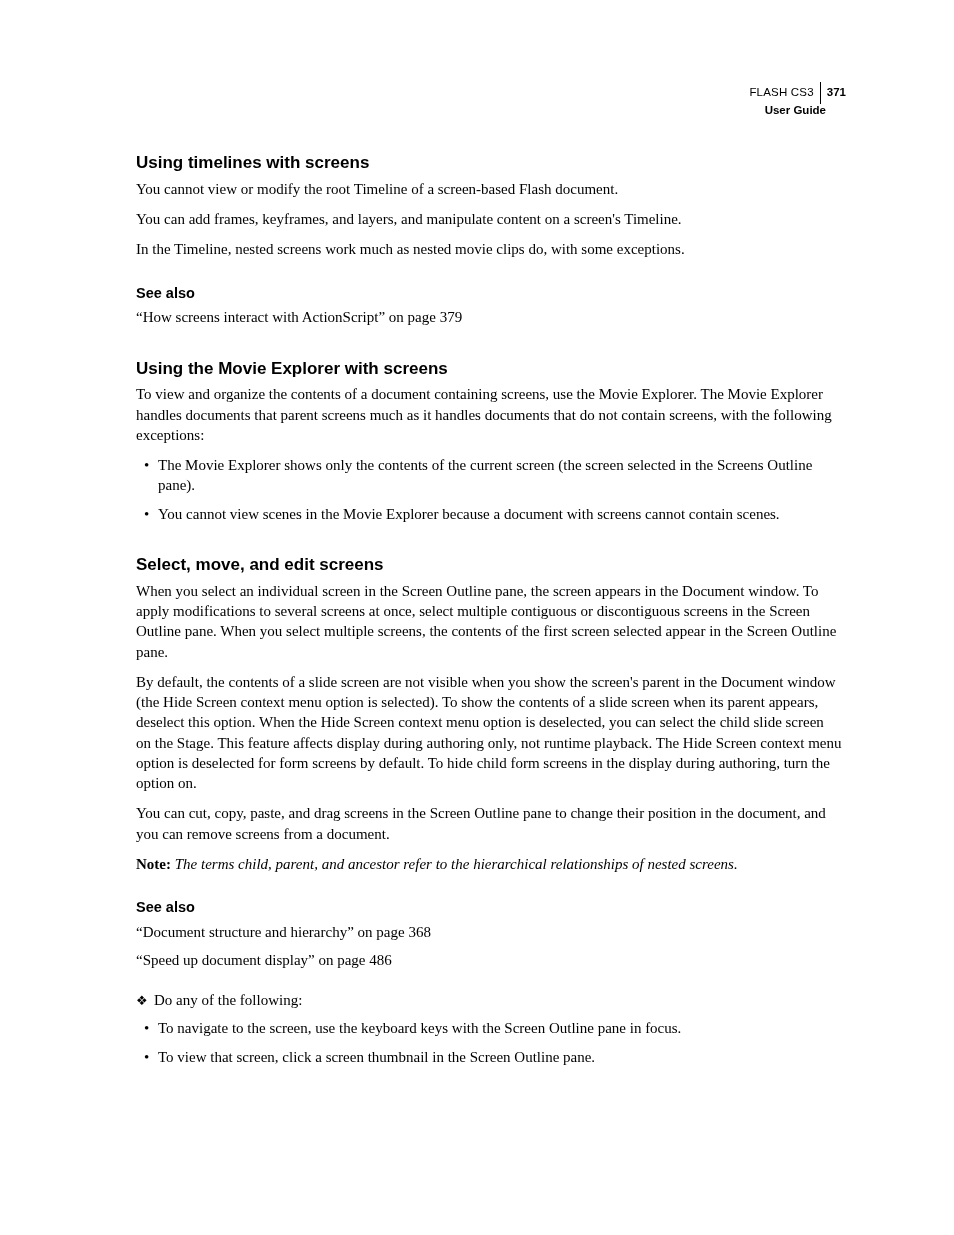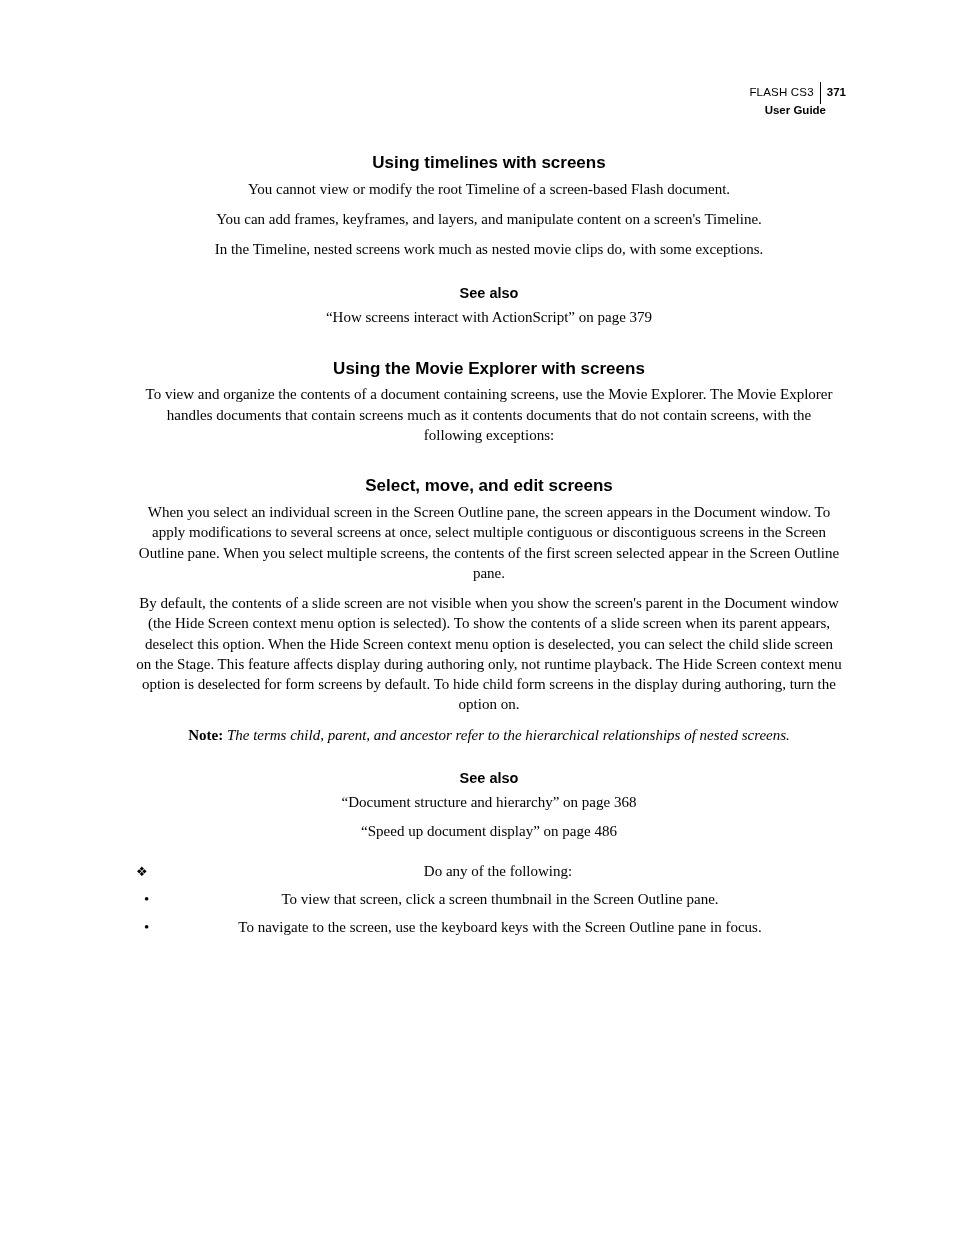--- a/index.html
+++ b/index.html
@@ -33,21 +33,21 @@
   .runhead .sep {
     display: inline-block;
     width: 1px;
     height: 22px;
     background: #000;
     margin: 0 6px;
     vertical-align: middle;
   }
   .runhead .pageno { font-weight: 700; }
   .runhead .guide { font-weight: 700; margin-right: 20px;}
-  .content { margin-top: 72px; text-align: center; }
+  .content { margin-top: 72px; }
   h2.sec {
     font-family: "Myriad Pro", "Helvetica Neue", Arial, sans-serif;
     font-weight: 700;
     font-size: 17px;
     margin: 0 0 4px 0;
   }
   h3.sub {
     font-family: "Myriad Pro", "Helvetica Neue", Arial, sans-serif;
     font-weight: 700;
     font-size: 14.5px;
@@ -120,41 +120,46 @@
       <p class="body">You can add frames, keyframes, and layers, and manipulate content on a screen's Timeline.</p>
       <p class="body">In the Timeline, nested screens work much as nested movie clips do, with some exceptions.</p>
 
       <div style="height:14px"></div>
       <h3 class="sub">See also</h3>
       <p class="body tight">“How screens interact with ActionScript” on page 379</p>
     </div>
 
     <div class="block">
       <h2 class="sec">Using the Movie Explorer with screens</h2>
-      <p class="body">To view and organize the contents of a document containing screens, use the Movie Explorer. The Movie Explorer handles documents that contain screens much as it contents documents that do not contain screens, with the following exceptions:</p>
+      <p class="body">To view and organize the contents of a document containing screens, use the Movie Explorer. The Movie Explorer handles documents that parent screens much as it handles documents that do not contain screens, with the following exceptions:</p>
+      <ul class="bullets">
+        <li>The Movie Explorer shows only the contents of the current screen (the screen selected in the Screens Outline pane).</li>
+        <li>You cannot view scenes in the Movie Explorer because a document with screens cannot contain scenes.</li>
+      </ul>
     </div>
 
     <div class="block-sm">
       <h2 class="sec">Select, move, and edit screens</h2>
       <p class="body">When you select an individual screen in the Screen Outline pane, the screen appears in the Document window. To apply modifications to several screens at once, select multiple contiguous or discontiguous screens in the Screen Outline pane. When you select multiple screens, the contents of the first screen selected appear in the Screen Outline pane.</p>
       <p class="body">By default, the contents of a slide screen are not visible when you show the screen's parent in the Document window (the Hide Screen context menu option is selected). To show the contents of a slide screen when its parent appears, deselect this option. When the Hide Screen context menu option is deselected, you can select the child slide screen on the Stage. This feature affects display during authoring only, not runtime playback. The Hide Screen context menu option is deselected for form screens by default. To hide child form screens in the display during authoring, turn the option on.</p>
+      <p class="body">You can cut, copy, paste, and drag screens in the Screen Outline pane to change their position in the document, and you can remove screens from a document.</p>
       <p class="body">
         <span class="note-label">Note:</span><span class="note-text"> The terms child, parent, and ancestor refer to the hierarchical relationships of nested screens.</span>
       </p>
 
       <div style="height:14px"></div>
       <h3 class="sub">See also</h3>
       <p class="body tight">“Document structure and hierarchy” on page 368</p>
       <p class="body">“Speed up document display” on page 486</p>
 
       <div style="height:10px"></div>
       <div class="diamond-line">
         <span class="diamond">❖</span>
         <span>Do any of the following:</span>
       </div>
       <ul class="bullets">
+        <li>To navigate to the screen, use the keyboard keys with the Screen Outline pane in focus.</li>
         <li>To view that screen, click a screen thumbnail in the Screen Outline pane.</li>
-        <li>To navigate to the screen, use the keyboard keys with the Screen Outline pane in focus.</li>
       </ul>
     </div>
 
   </div>
 </div>
 
 </body></html>

